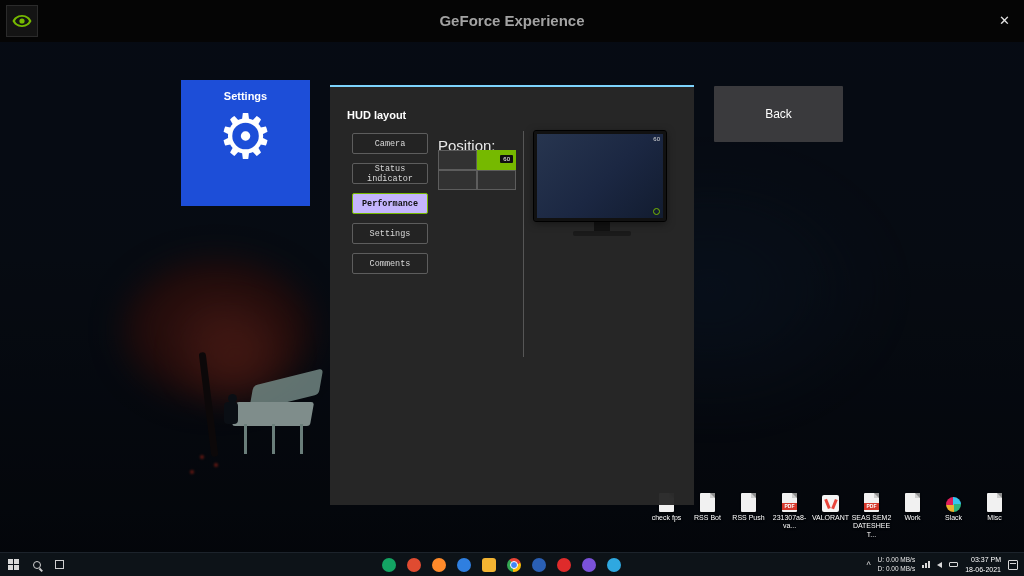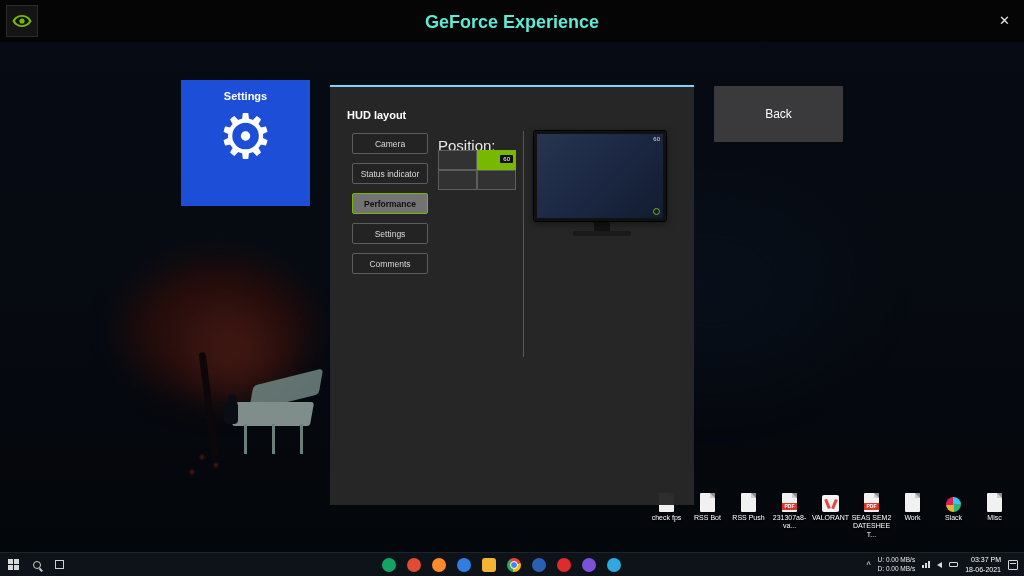--- a/index.html
+++ b/index.html
@@ -18,33 +18,33 @@
 .leg{position:absolute;width:3px;height:30px;background:#b5d6cb;top:424px}
 .leg1{left:244px}.leg2{left:272px}.leg3{left:300px}
 .person-head{position:absolute;left:228px;top:394px;width:9px;height:9px;border-radius:50%;background:#11161c}
 .person-body{position:absolute;left:224px;top:402px;width:14px;height:22px;border-radius:4px;background:#11161c}
 .rdot{position:absolute;width:4px;height:4px;border-radius:50%;background:#a42619;filter:blur(1px)}
 .dim{position:absolute;inset:0;background:rgba(3,5,9,.42);z-index:1}
 
 
 .topbar{position:absolute;left:0;top:0;width:1024px;height:42px;background:#050505;z-index:3}
 .nv-logo{position:absolute;left:6px;top:5px;width:32px;height:32px;background:#141414;border:1px solid #2b2b2b;display:flex;align-items:center;justify-content:center}
-.title{position:absolute;left:0;right:0;top:12px;text-align:center;color:#5eead4;font-size:18px;font-weight:bold}
+.title{position:absolute;left:0;right:0;top:12px;text-align:center;color:#a3a3a3;font-size:15px;font-weight:bold}
 .close{position:absolute;right:14px;top:13px;color:#e6e6e6;font-size:13px}
 
 
 .settings-card{position:absolute;left:181px;top:80px;width:129px;height:126px;background:#1d4ed8;z-index:3;display:flex;flex-direction:column;align-items:center}
 .settings-label{color:#fff;font-size:11px;font-weight:bold;margin-top:10px}
 .gear{color:#fff;font-size:62px;line-height:1;margin-top:4px}
 
 .panel{position:absolute;left:330px;top:85px;width:364px;height:420px;background:rgba(39,39,39,.97);border-top:2px solid #7dd3fc;z-index:3}
 .heading{position:absolute;left:17px;top:22px;color:#fff;font-size:11px;font-weight:bold}
 .tabs{position:absolute;left:22px;top:46px;display:flex;flex-direction:column;gap:9px}
-.btn{width:76px;height:21px;background:#232323;border:1px solid #5d5d5d;border-radius:2px;color:#d9d9d9;font-size:8.5px;font-family:Liberation Sans, sans-serif;display:flex;align-items:center;justify-content:center;padding:2px}
-.btn.active{background:#737373;border-color:#76b900;color:#101010;font-weight:bold}
+.btn{width:76px;height:21px;background:#232323;border:1px solid #5d5d5d;border-radius:2px;color:#d9d9d9;font-size:8.5px;font-family:Liberation Mono, monospace;display:flex;align-items:center;justify-content:center;padding:2px}
+.btn.active{background:#c4b5fd;border-color:#76b900;color:#101010;font-weight:bold}
 .pos-label{position:absolute;left:108px;top:50px;color:#e8e8e8;font-size:15px}
 .pos-grid{position:absolute;left:108px;top:63px;display:grid;grid-template-columns:39px 39px}
 .pos-cell{height:20px;background:#323232;border:1px solid #5d5d5d;position:relative}
 .pos-cell.active{background:#76b900;border-color:#76b900}
 .pos-badge{position:absolute;right:2px;top:4px;background:#101010;color:#fff;font-size:6px;padding:1px 3px;border-radius:1px}
 .divider{position:absolute;left:193px;top:44px;width:1px;height:226px;background:#565656}
 .modes{position:absolute;left:107px;top:111px;display:flex;flex-direction:column;gap:5px}
 .btn.mode{width:78px;height:26px;font-size:9.5px}
 .monitor{position:absolute;left:204px;top:44px;width:136px}
 .mscreen{width:132px;height:90px;background:linear-gradient(135deg,#27354f 0%,#1b2742 55%,#121c30 100%);border:3px solid #111;outline:1px solid #000;border-radius:2px;position:relative;box-shadow:0 2px 8px rgba(0,0,0,.5)}

